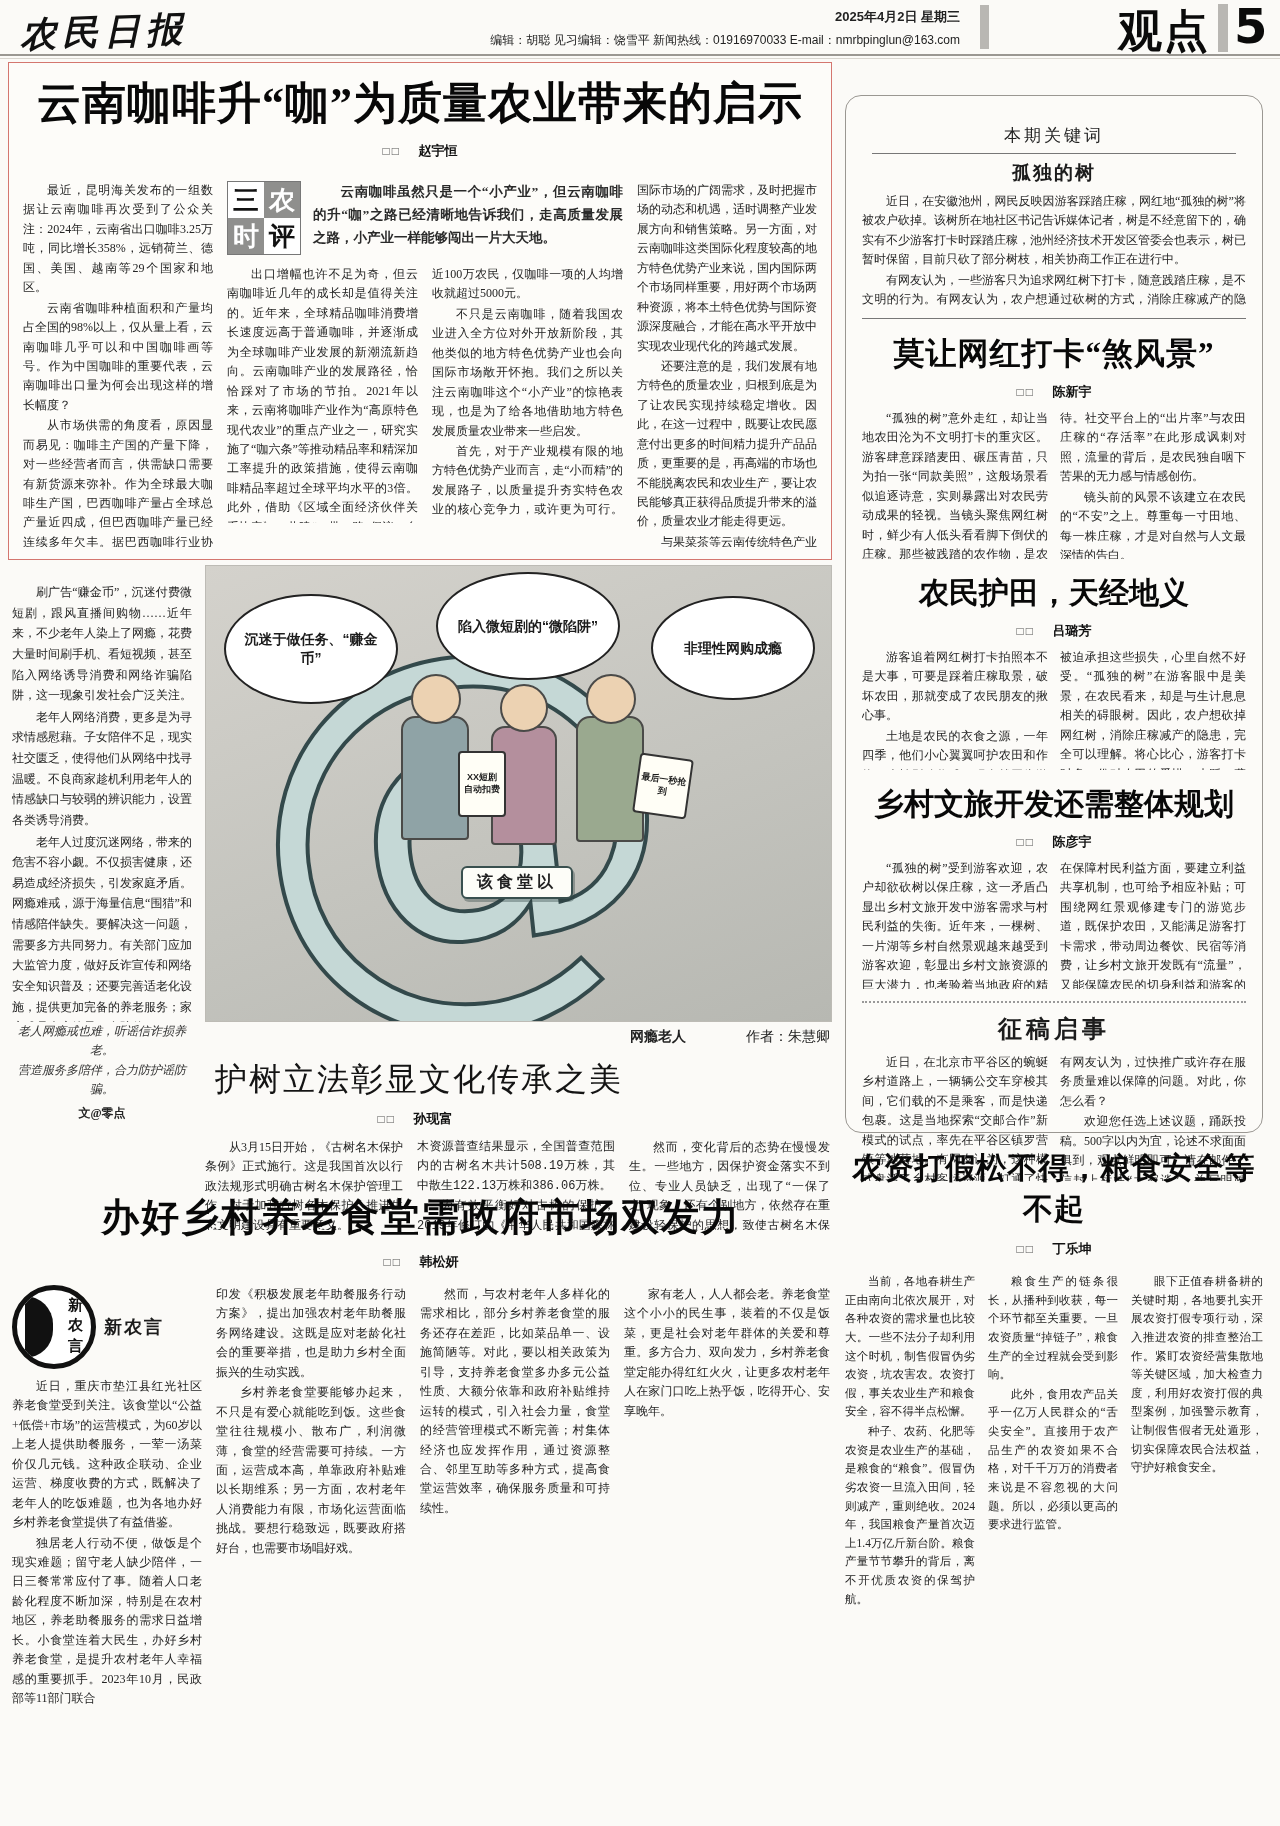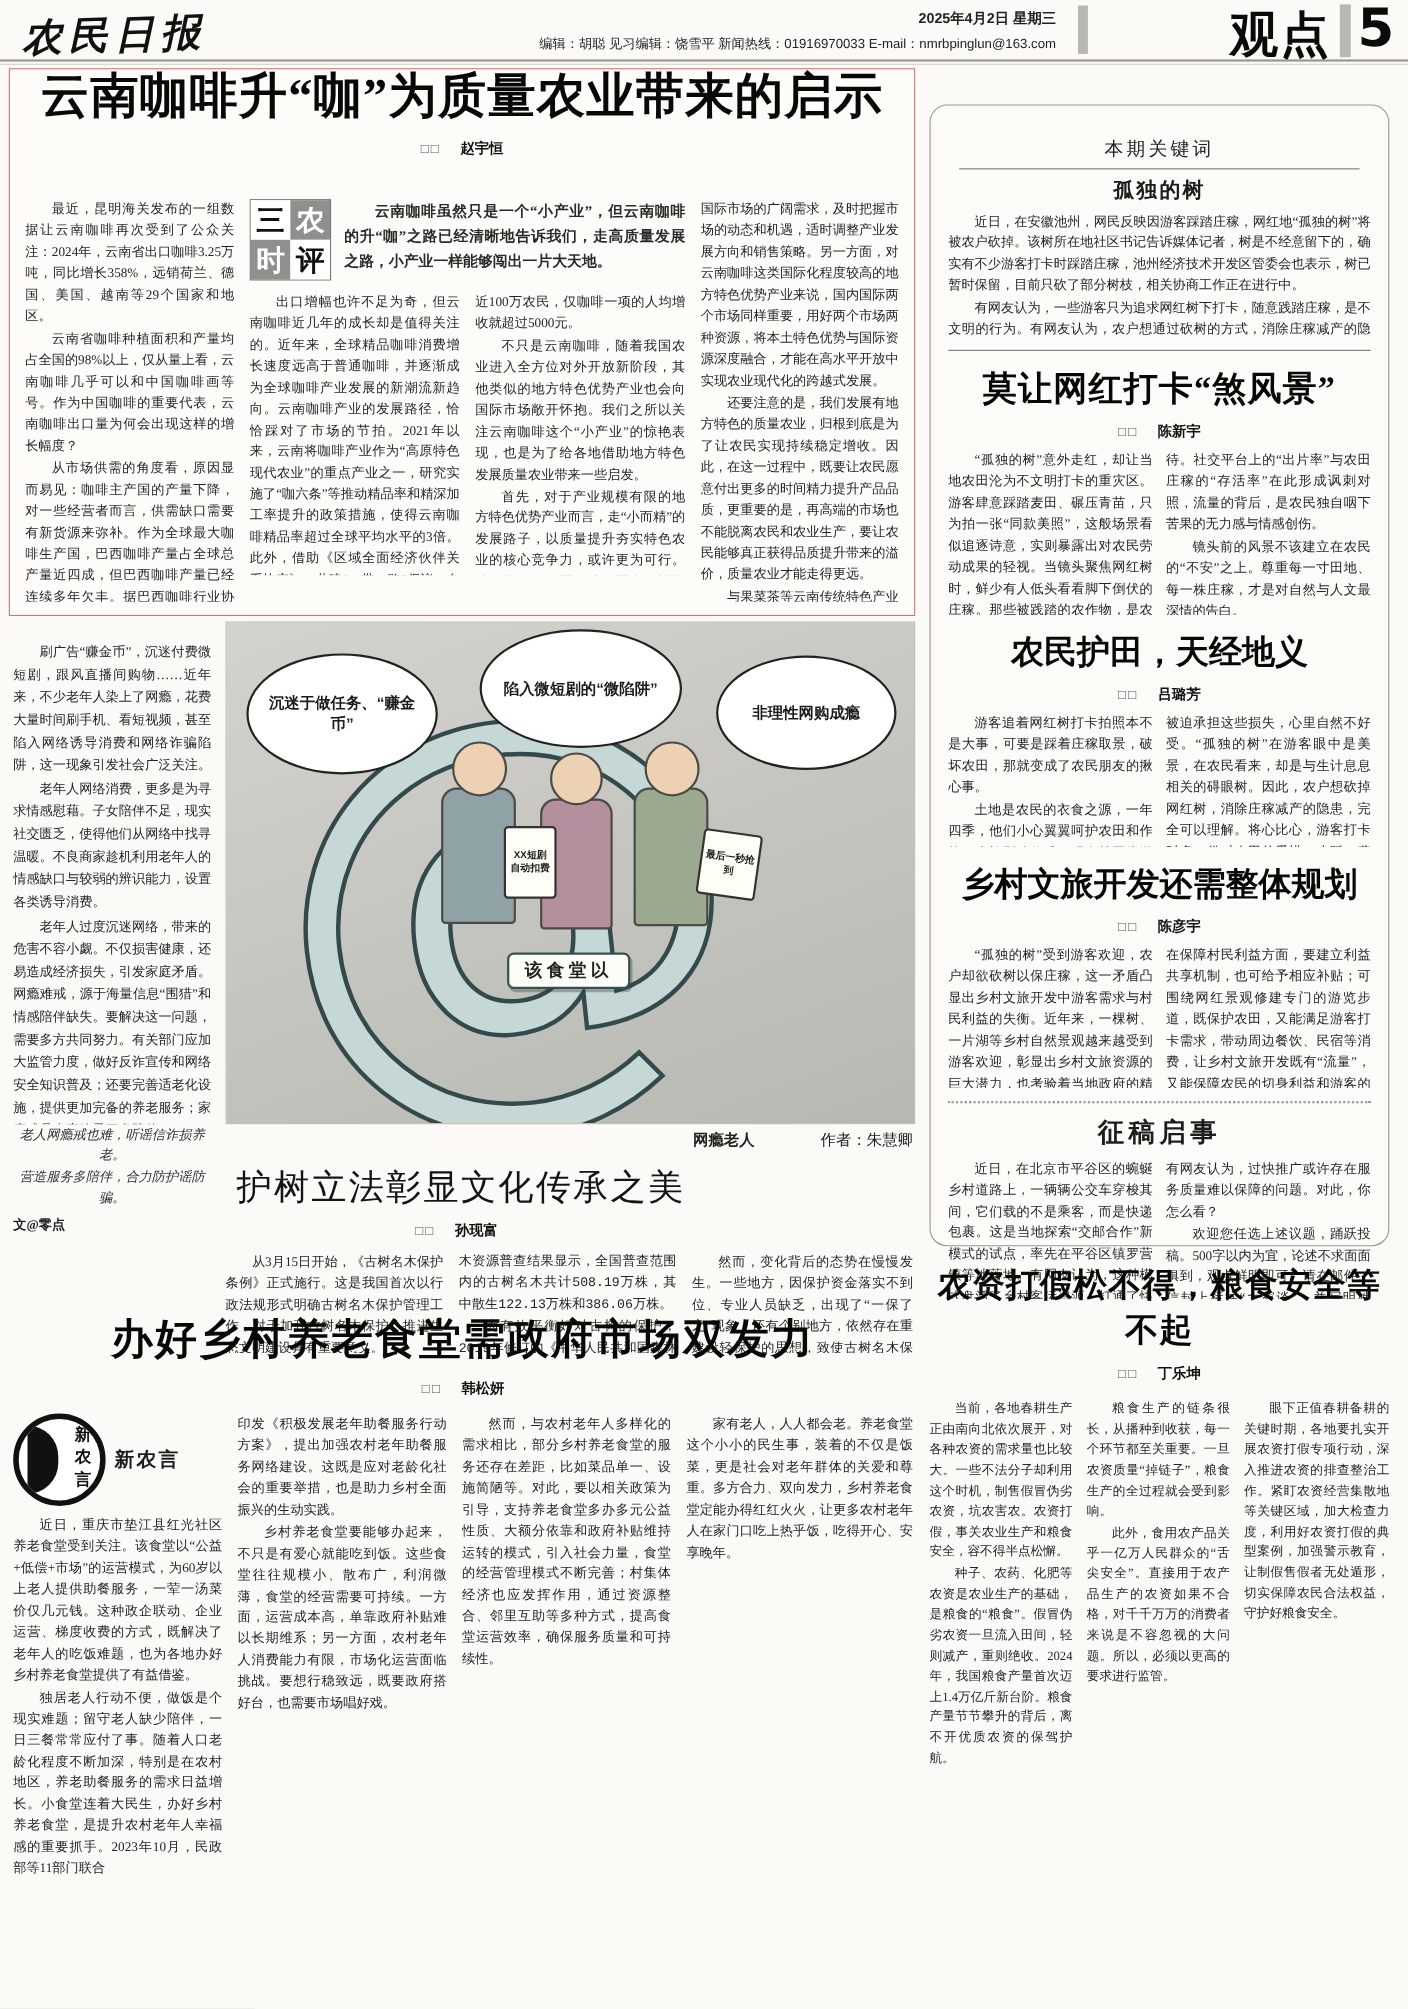--- a/index.html
+++ b/index.html
@@ -90,21 +90,21 @@
   <div class="abs hdate" style="left:700px;top:8px;width:260px;text-align:right;">2025年4月2日  星期三</div>
   <div class="abs hmeta" style="left:400px;top:32px;width:560px;text-align:right;">编辑：胡聪    见习编辑：饶雪平    新闻热线：01916970033    E-mail：nmrbpinglun@163.com</div>
   <div class="abs gbar" style="left:980px;top:5px;width:9px;height:44px;"></div>
   <div class="abs secname" style="left:1118px;top:2px;">观点</div>
   <div class="abs gbar" style="left:1218px;top:4px;width:10px;height:48px;"></div>
   <div class="abs pageno" style="left:1234px;top:-2px;">5</div>
   <div class="hrule"></div>
   <div class="hrule2"></div>
 
   <div class="abs leadbox">
-    <div class="ttl leadtitle" style="margin-top:0;">云南咖啡升“咖”为质量农业带来的启示</div>
+    <div class="ttl leadtitle" style="margin-top:16px;">云南咖啡升“咖”为质量农业带来的启示</div>
     <div class="byline" style="margin-top:12px;">
       <span class="sq">□□</span>
       <span>赵宇恒</span>
     </div>
     <div class="cols" style="position:absolute;left:14px;right:14px;top:118px;bottom:10px;">
       <div class="col bt" style="width:190px;height:366px;">
         <p>最近，昆明海关发布的一组数据让云南咖啡再次受到了公众关注：2024年，云南省出口咖啡3.25万吨，同比增长358%，远销荷兰、德国、美国、越南等29个国家和地区。</p>
           <p>云南省咖啡种植面积和产量均占全国的98%以上，仅从量上看，云南咖啡几乎可以和中国咖啡画等号。作为中国咖啡的重要代表，云南咖啡出口量为何会出现这样的增长幅度？</p>
           <p>从市场供需的角度看，原因显而易见：咖啡主产国的产量下降，对一些经营者而言，供需缺口需要有新货源来弥补。作为全球最大咖啡生产国，巴西咖啡产量占全球总产量近四成，但巴西咖啡产量已经连续多年欠丰。据巴西咖啡行业协会（ABIC）预测，2025年巴西咖啡产量将减少4.4%，这一趋势可能持续至2026年。而据国际咖啡组织（ICO）统计，全球咖啡消费量仍在攀升。数据显示，去年咖啡豆的涨价幅度甚至超过了黄金的涨价幅度。云南咖啡出口量的增长，与这样的国际市场环境有着必然联系。</p>
       </div>
@@ -140,21 +140,21 @@
 
   <div class="abs" style="left:12px;top:582px;width:180px;height:560px;">
     <div class="col bt" style="height:440px;font-size:12px;line-height:1.72;">
       <p>刷广告“赚金币”，沉迷付费微短剧，跟风直播间购物……近年来，不少老年人染上了网瘾，花费大量时间刷手机、看短视频，甚至陷入网络诱导消费和网络诈骗陷阱，这一现象引发社会广泛关注。</p>
         <p>老年人网络消费，更多是为寻求情感慰藉。子女陪伴不足，现实社交匮乏，使得他们从网络中找寻温暖。不良商家趁机利用老年人的情感缺口与较弱的辨识能力，设置各类诱导消费。</p>
         <p>老年人过度沉迷网络，带来的危害不容小觑。不仅损害健康，还易造成经济损失，引发家庭矛盾。网瘾难戒，源于海量信息“围猎”和情感陪伴缺失。要解决这一问题，需要多方共同努力。有关部门应加大监管力度，做好反诈宣传和网络安全知识普及；还要完善适老化设施，提供更加完备的养老服务；家庭成员也应给予更多陪伴。</p>
 
     </div>
     <div class="verse bt">老人网瘾戒也难，听谣信诈损养老。</div>
     <div class="verse bt">营造服务多陪伴，合力防护谣防骗。</div>
-    <div class="bt" style="text-align:left;font-weight:bold;margin-top:4px;">文@零点</div>
+    <div class="bt" style="text-align:center;font-weight:bold;margin-top:4px;">文@零点</div>
   </div>
 
   <div class="abs cartoon" style="left:205px;top:565px;width:625px;height:455px;">
     <div class="at" style="left:40px;top:30px;">@</div>
 
     <div class="body1" style="left:195px;top:150px;width:64px;height:120px;background:#8fa3a6;"></div>
     <div class="head" style="left:205px;top:108px;width:46px;height:46px;"></div>
     <div class="body1" style="left:285px;top:160px;width:62px;height:115px;background:#b48f9d;"></div>
     <div class="head" style="left:294px;top:118px;width:44px;height:44px;"></div>
     <div class="body1" style="left:370px;top:150px;width:64px;height:122px;background:#9aa98f;"></div>

